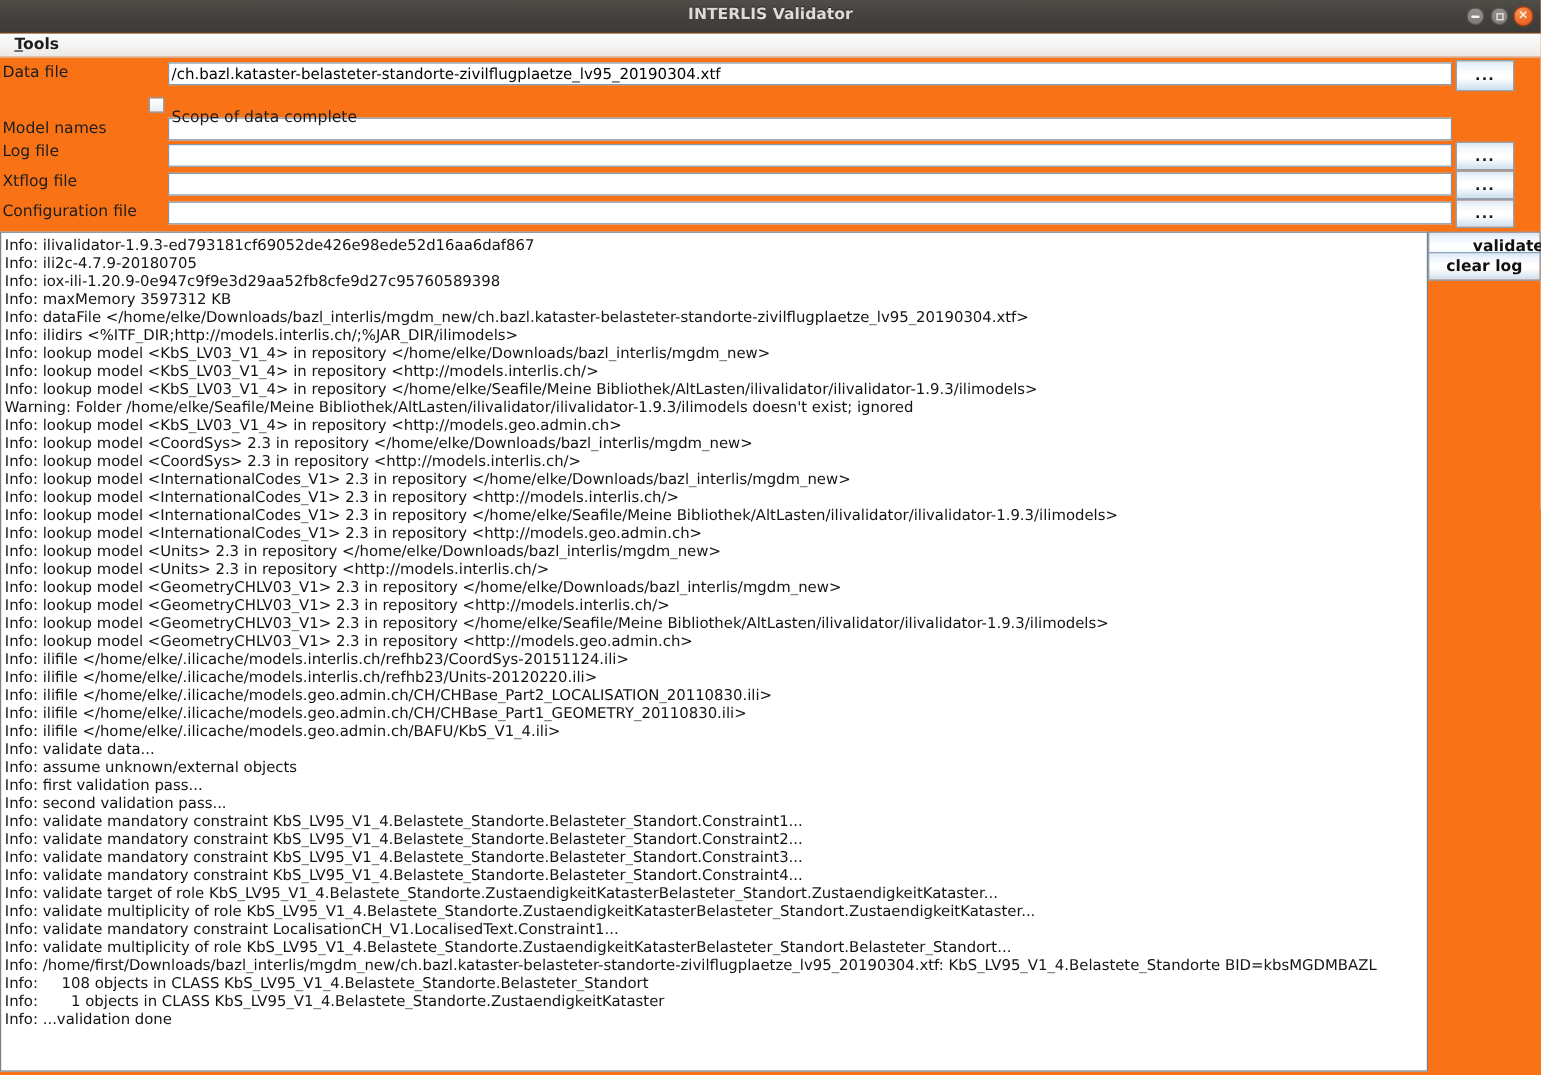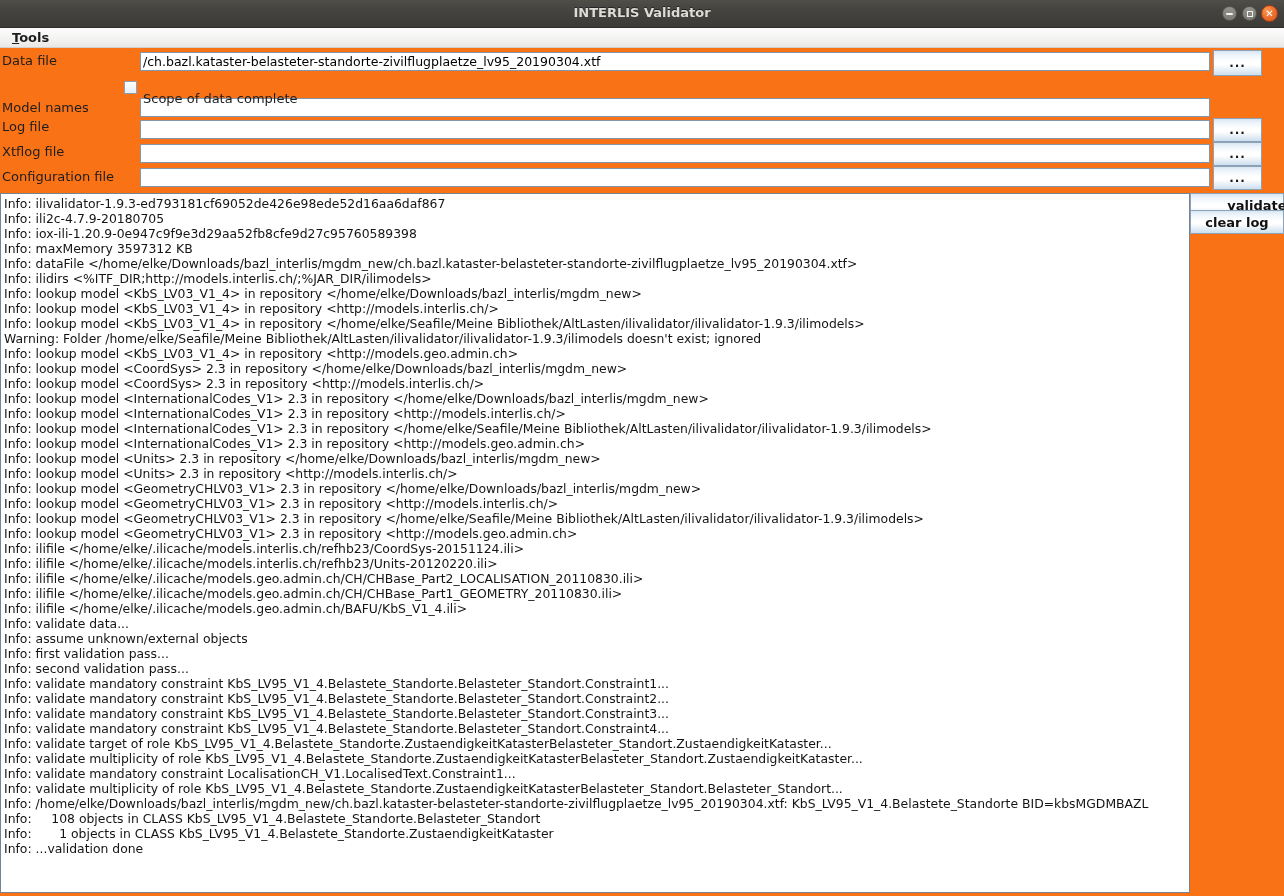--- a/index.html
+++ b/index.html
@@ -191,19 +191,19 @@
       <div class="log-line">Info: first validation pass...</div>
       <div class="log-line">Info: second validation pass...</div>
       <div class="log-line">Info: validate mandatory constraint KbS_LV95_V1_4.Belastete_Standorte.Belasteter_Standort.Constraint1...</div>
       <div class="log-line">Info: validate mandatory constraint KbS_LV95_V1_4.Belastete_Standorte.Belasteter_Standort.Constraint2...</div>
       <div class="log-line">Info: validate mandatory constraint KbS_LV95_V1_4.Belastete_Standorte.Belasteter_Standort.Constraint3...</div>
       <div class="log-line">Info: validate mandatory constraint KbS_LV95_V1_4.Belastete_Standorte.Belasteter_Standort.Constraint4...</div>
       <div class="log-line">Info: validate target of role KbS_LV95_V1_4.Belastete_Standorte.ZustaendigkeitKatasterBelasteter_Standort.ZustaendigkeitKataster...</div>
       <div class="log-line">Info: validate multiplicity of role KbS_LV95_V1_4.Belastete_Standorte.ZustaendigkeitKatasterBelasteter_Standort.ZustaendigkeitKataster...</div>
       <div class="log-line">Info: validate mandatory constraint LocalisationCH_V1.LocalisedText.Constraint1...</div>
       <div class="log-line">Info: validate multiplicity of role KbS_LV95_V1_4.Belastete_Standorte.ZustaendigkeitKatasterBelasteter_Standort.Belasteter_Standort...</div>
-      <div class="log-line">Info: /home/elke/Downloads/bazl_interlis/mgdm_new/ch.bazl.kataster-belasteter-standorte-zivilflugplaetze_lv95_20190304.xtf: KbS_LV95_V1_4.Belastete_Standorte BID=kbsMGDMBAZL</div>
+      <div class="log-line">Info: /home/first/Downloads/bazl_interlis/mgdm_new/ch.bazl.kataster-belasteter-standorte-zivilflugplaetze_lv95_20190304.xtf: KbS_LV95_V1_4.Belastete_Standorte BID=kbsMGDMBAZL</div>
       <div class="log-line">Info:     108 objects in CLASS KbS_LV95_V1_4.Belastete_Standorte.Belasteter_Standort</div>
       <div class="log-line">Info:       1 objects in CLASS KbS_LV95_V1_4.Belastete_Standorte.ZustaendigkeitKataster</div>
       <div class="log-line">Info: ...validation done</div>
     </div>
 
 </div>
 
 </body></html>

